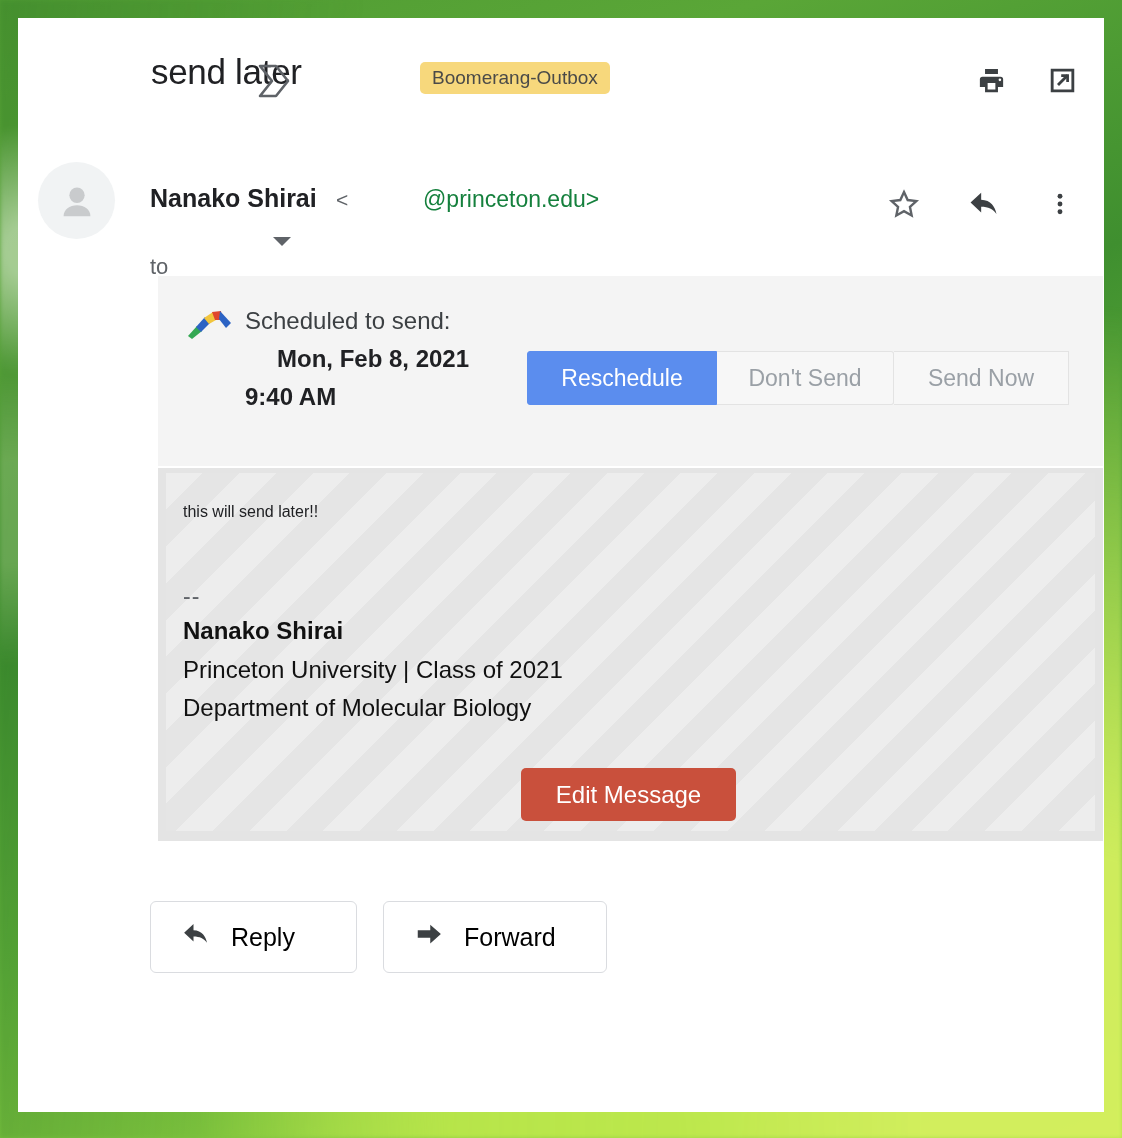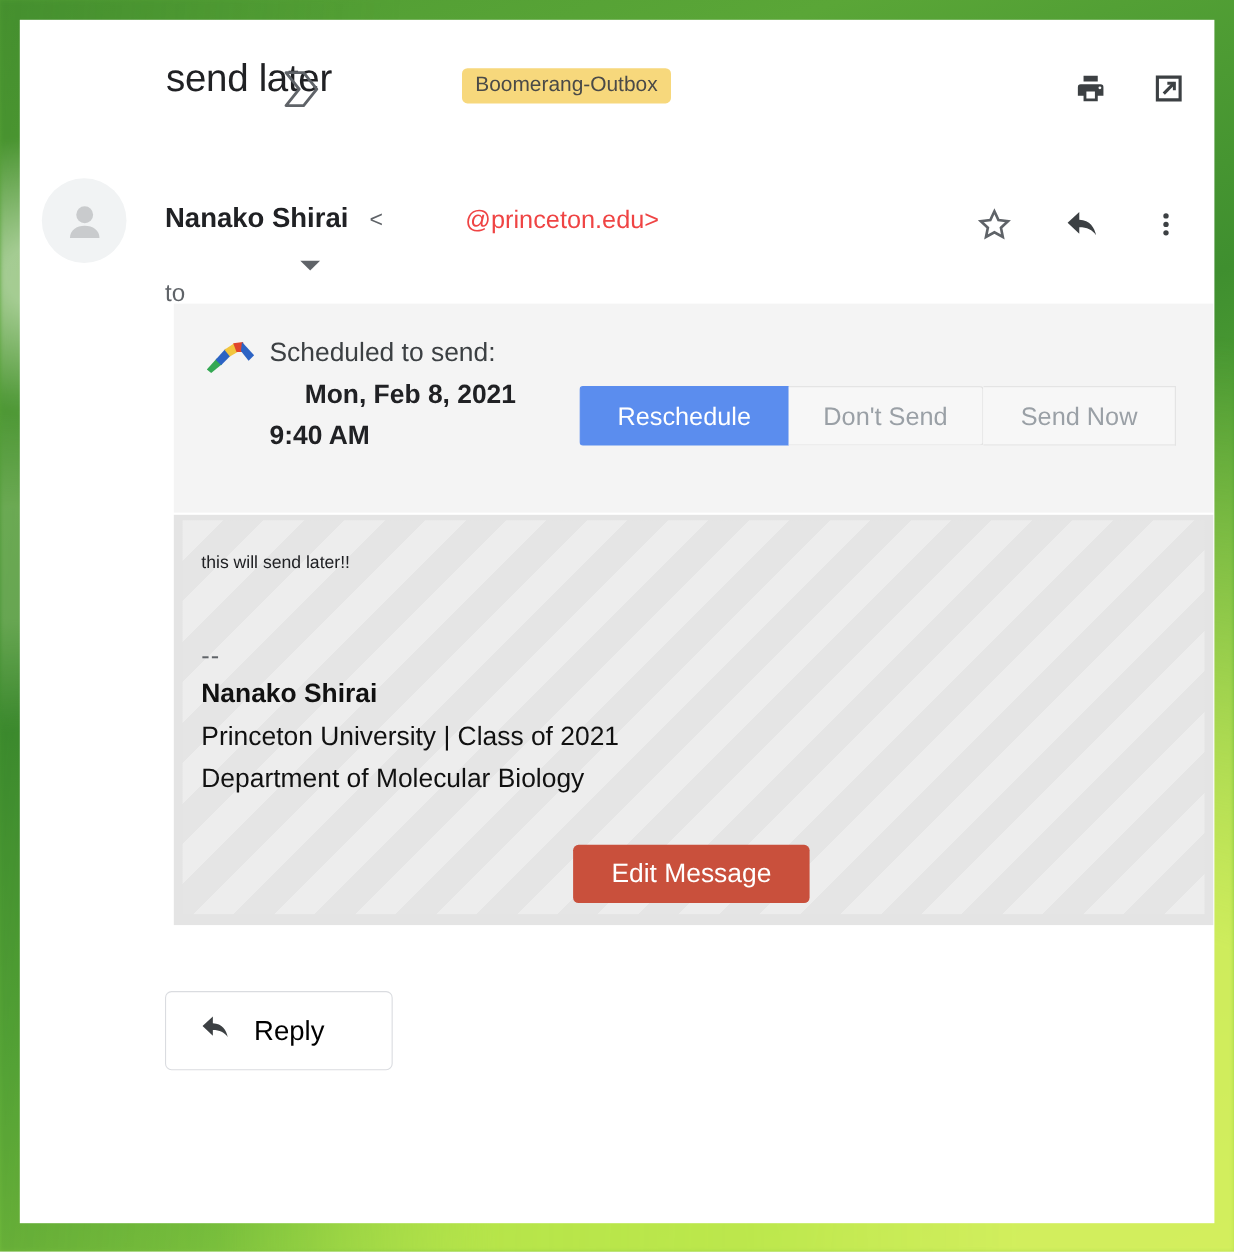--- a/index.html
+++ b/index.html
@@ -132,21 +132,21 @@
     left: 318px;
     top: 46px;
     font-size: 21px;
     color: #5f6368;
   }
   #sender-email {
     position: absolute;
     left: 405px;
     top: 44px;
     font-size: 23px;
-    color: #ef4444;
+    color: #15803d;
     white-space: nowrap;
   }
   #recipient-line {
     position: absolute;
     left: 132px;
     top: 84px;
     font-size: 22px;
     color: #5f6368;
     margin-top: 28px;
   }
@@ -440,16 +440,24 @@
     <div id="footer-actions">
       <div class="footer-btn" id="reply-button">
         <span>
           <svg viewBox="0 0 24 24" width="30" height="30" aria-hidden="true">
             <path fill="#3c4043" d="M10 8V4L2.5 11 10 18v-4.1c5 0 8.4 1.6 10.8 5.1-1-4.9-3.9-9.8-10.8-10z"></path>
           </svg>
         </span>
         <span>Reply</span>
       </div>
 
+      <div class="footer-btn" id="forward-button">
+        <span>
+          <svg viewBox="0 0 24 24" width="30" height="30" aria-hidden="true">
+            <path fill="#3c4043" d="M3 9h10V4.5L21.5 12 13 19.5V15H3z"></path>
+          </svg>
+        </span>
+        <span>Forward</span>
+      </div>
     </div>
 
   </div>
 </div>
 
 </body></html>

